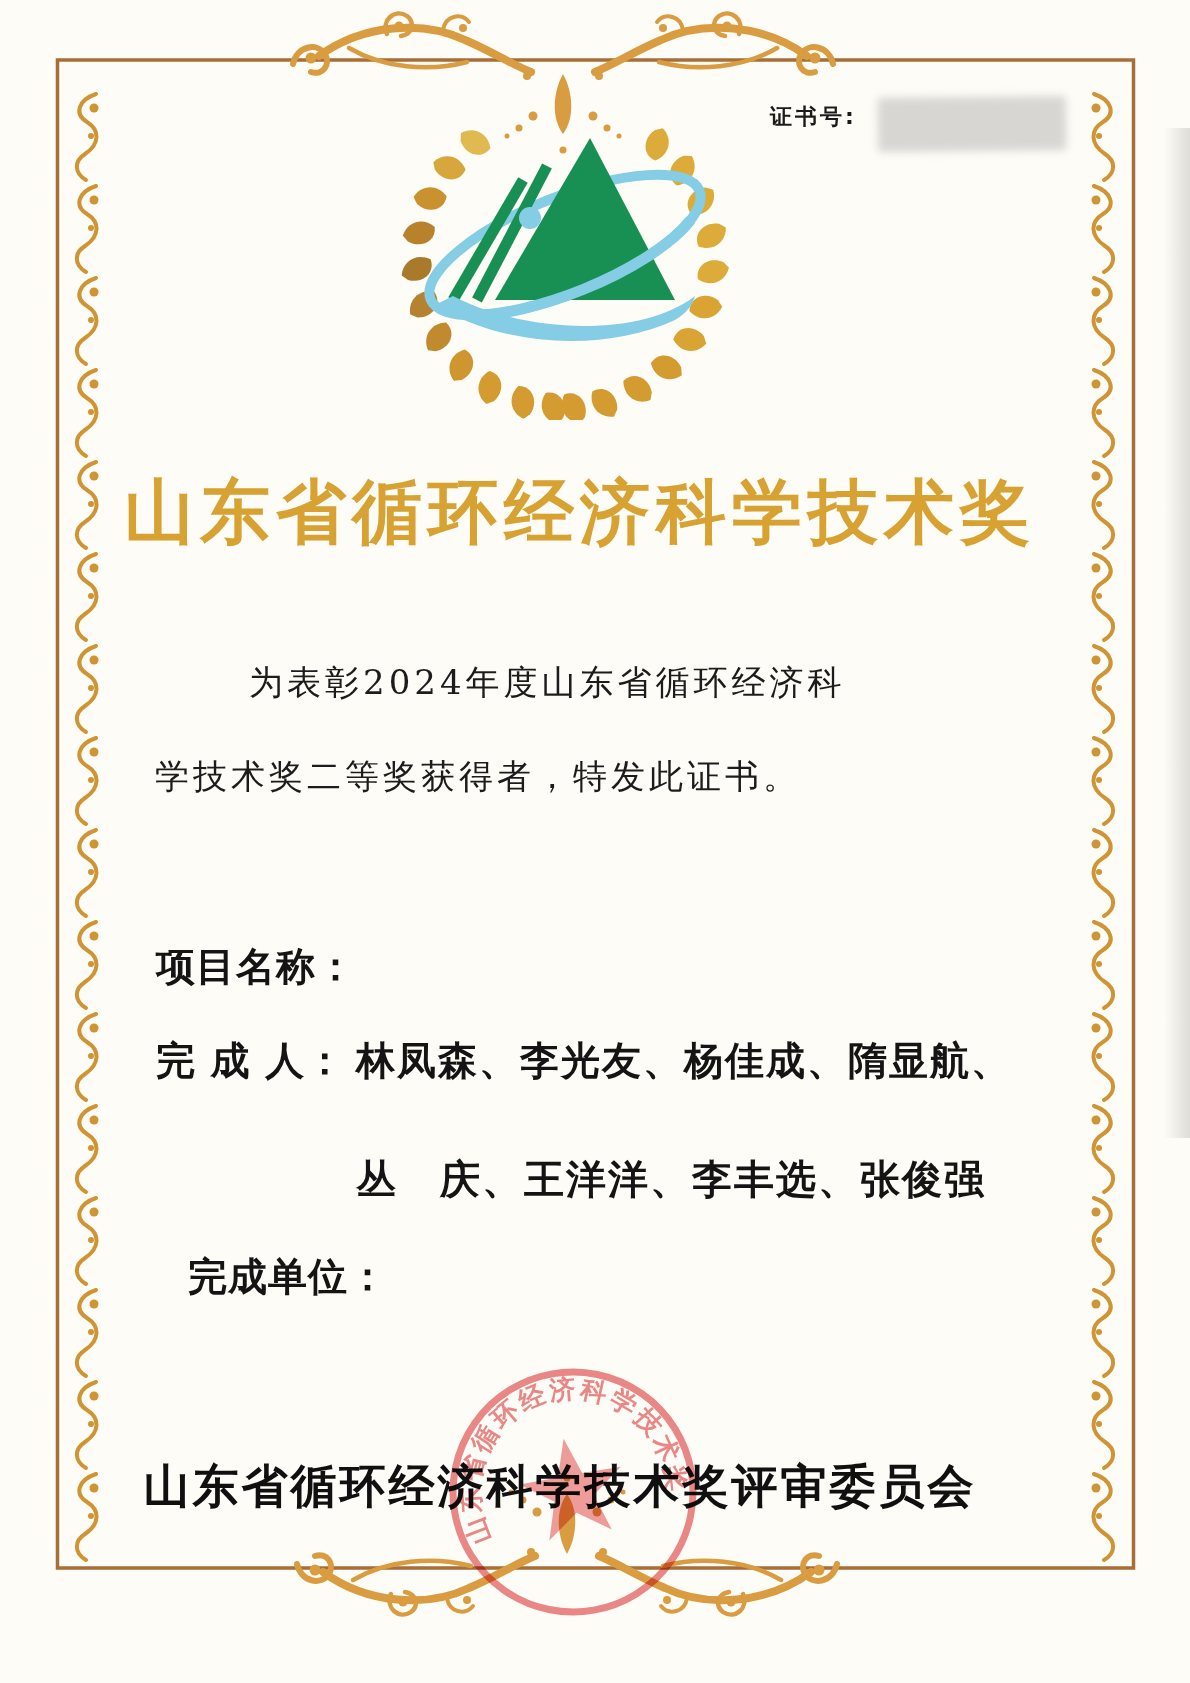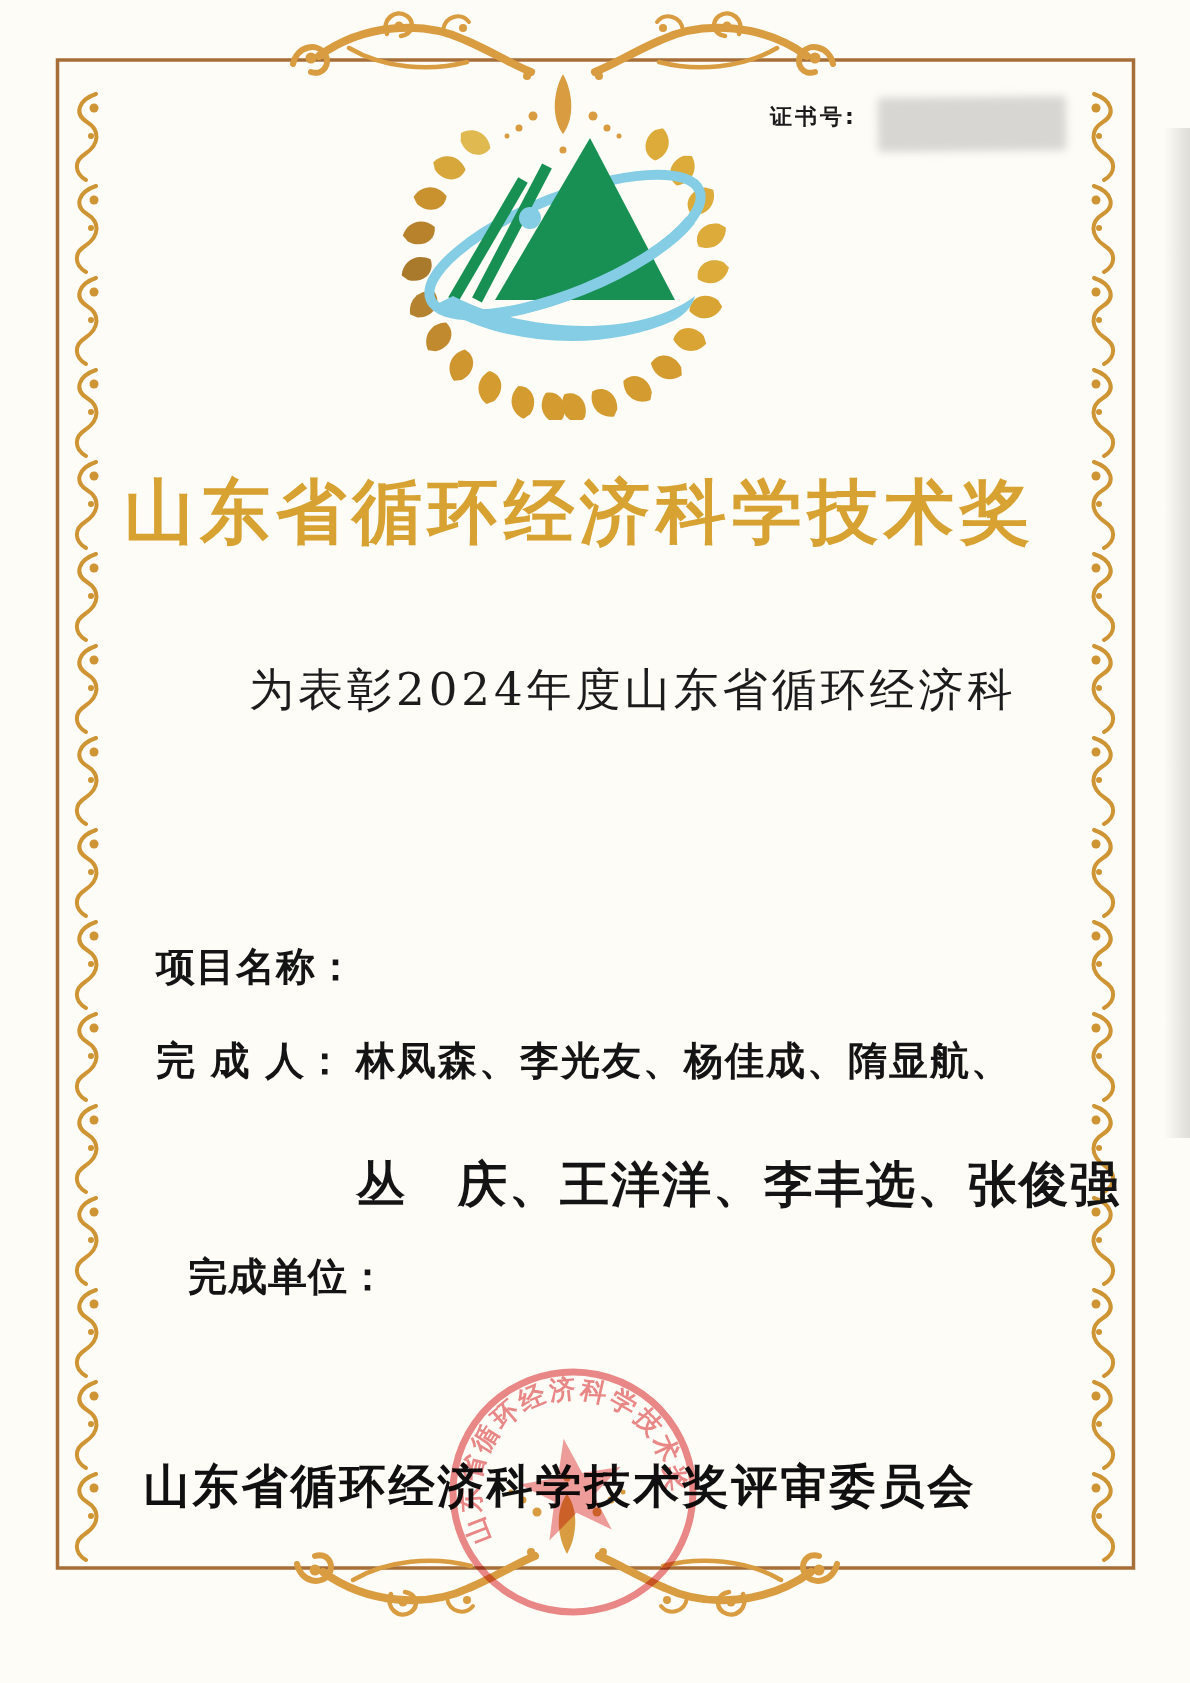--- a/index.html
+++ b/index.html
@@ -26,34 +26,34 @@
   .redact {
     left:878px; top:97px; width:188px; height:54px; z-index:2;
     background:#d7d6d3; filter:blur(4px); transform:rotate(-.6deg); border-radius:3px;
   }
   .title {
     left:20px; top:466px; width:1120px; z-index:3; text-align:center;
     font-size:70px; font-weight:bold; color:#d7a231; letter-spacing:6px;
     white-space:nowrap;
   }
   .bline {
-    left:155px; width:880px; z-index:3; font-size:45px; letter-spacing:4px;
+    left:155px; width:880px; z-index:3; font-size:34px; letter-spacing:4px;
     color:#1c1c1c; white-space:nowrap;
   }
   .bline1 { top:660px; padding-left:94px; }
   .bline2 { top:754px; }
   .field {
     left:156px; z-index:3; display:flex; font-size:39px; font-weight:bold;
     color:#141414; white-space:nowrap;
   }
   .field .lbl { flex:none; width:200px; letter-spacing:1px; }
   .field .val { letter-spacing:2px; }
   .f-project { top:940px;gap:20px; }
   .f-members { top:1034px; }
-  .f-members2 { left:356px; top:1152px; font-size:49px; font-weight:bold;
+  .f-members2 { left:356px; top:1152px; font-size:40px; font-weight:bold;
     letter-spacing:2px; color:#141414; z-index:3; white-space:nowrap; }
   .f-unit { top:1250px;margin-left:32px; }
   .issuer {
     left:90px; top:1456px; width:940px; z-index:3; text-align:center;
     font-size:46px; font-weight:bold; letter-spacing:3px; color:#101010;
     white-space:nowrap;
   }
   .stamp { left:413px; top:1332px; z-index:4; mix-blend-mode:multiply; opacity:.92; }
 </style>
 </head>
@@ -180,20 +180,21 @@
       <circle cx="155" cy="128" r="11" fill="#84cde4"></circle>
     </g>
   </svg>
 
   <div class="abs cert-no">证书号:</div>
   <div class="abs redact"></div>
 
   <div class="abs title">山东省循环经济科学技术奖</div>
 
   <div class="abs bline bline1">为表彰2024年度山东省循环经济科</div>
+  <div class="abs bline bline2">学技术奖二等奖获得者，特发此证书。</div>
 
   <div class="abs field f-project">
     <span class="lbl">项目名称：</span>
   </div>
   <div class="abs field f-members">
     <span class="lbl">完 成 人：</span>
     <span class="val">林凤森、李光友、杨佳成、隋显航、</span>
   </div>
   <div class="abs f-members2">丛　庆、王洋洋、李丰选、张俊强</div>
   <div class="abs field f-unit">

